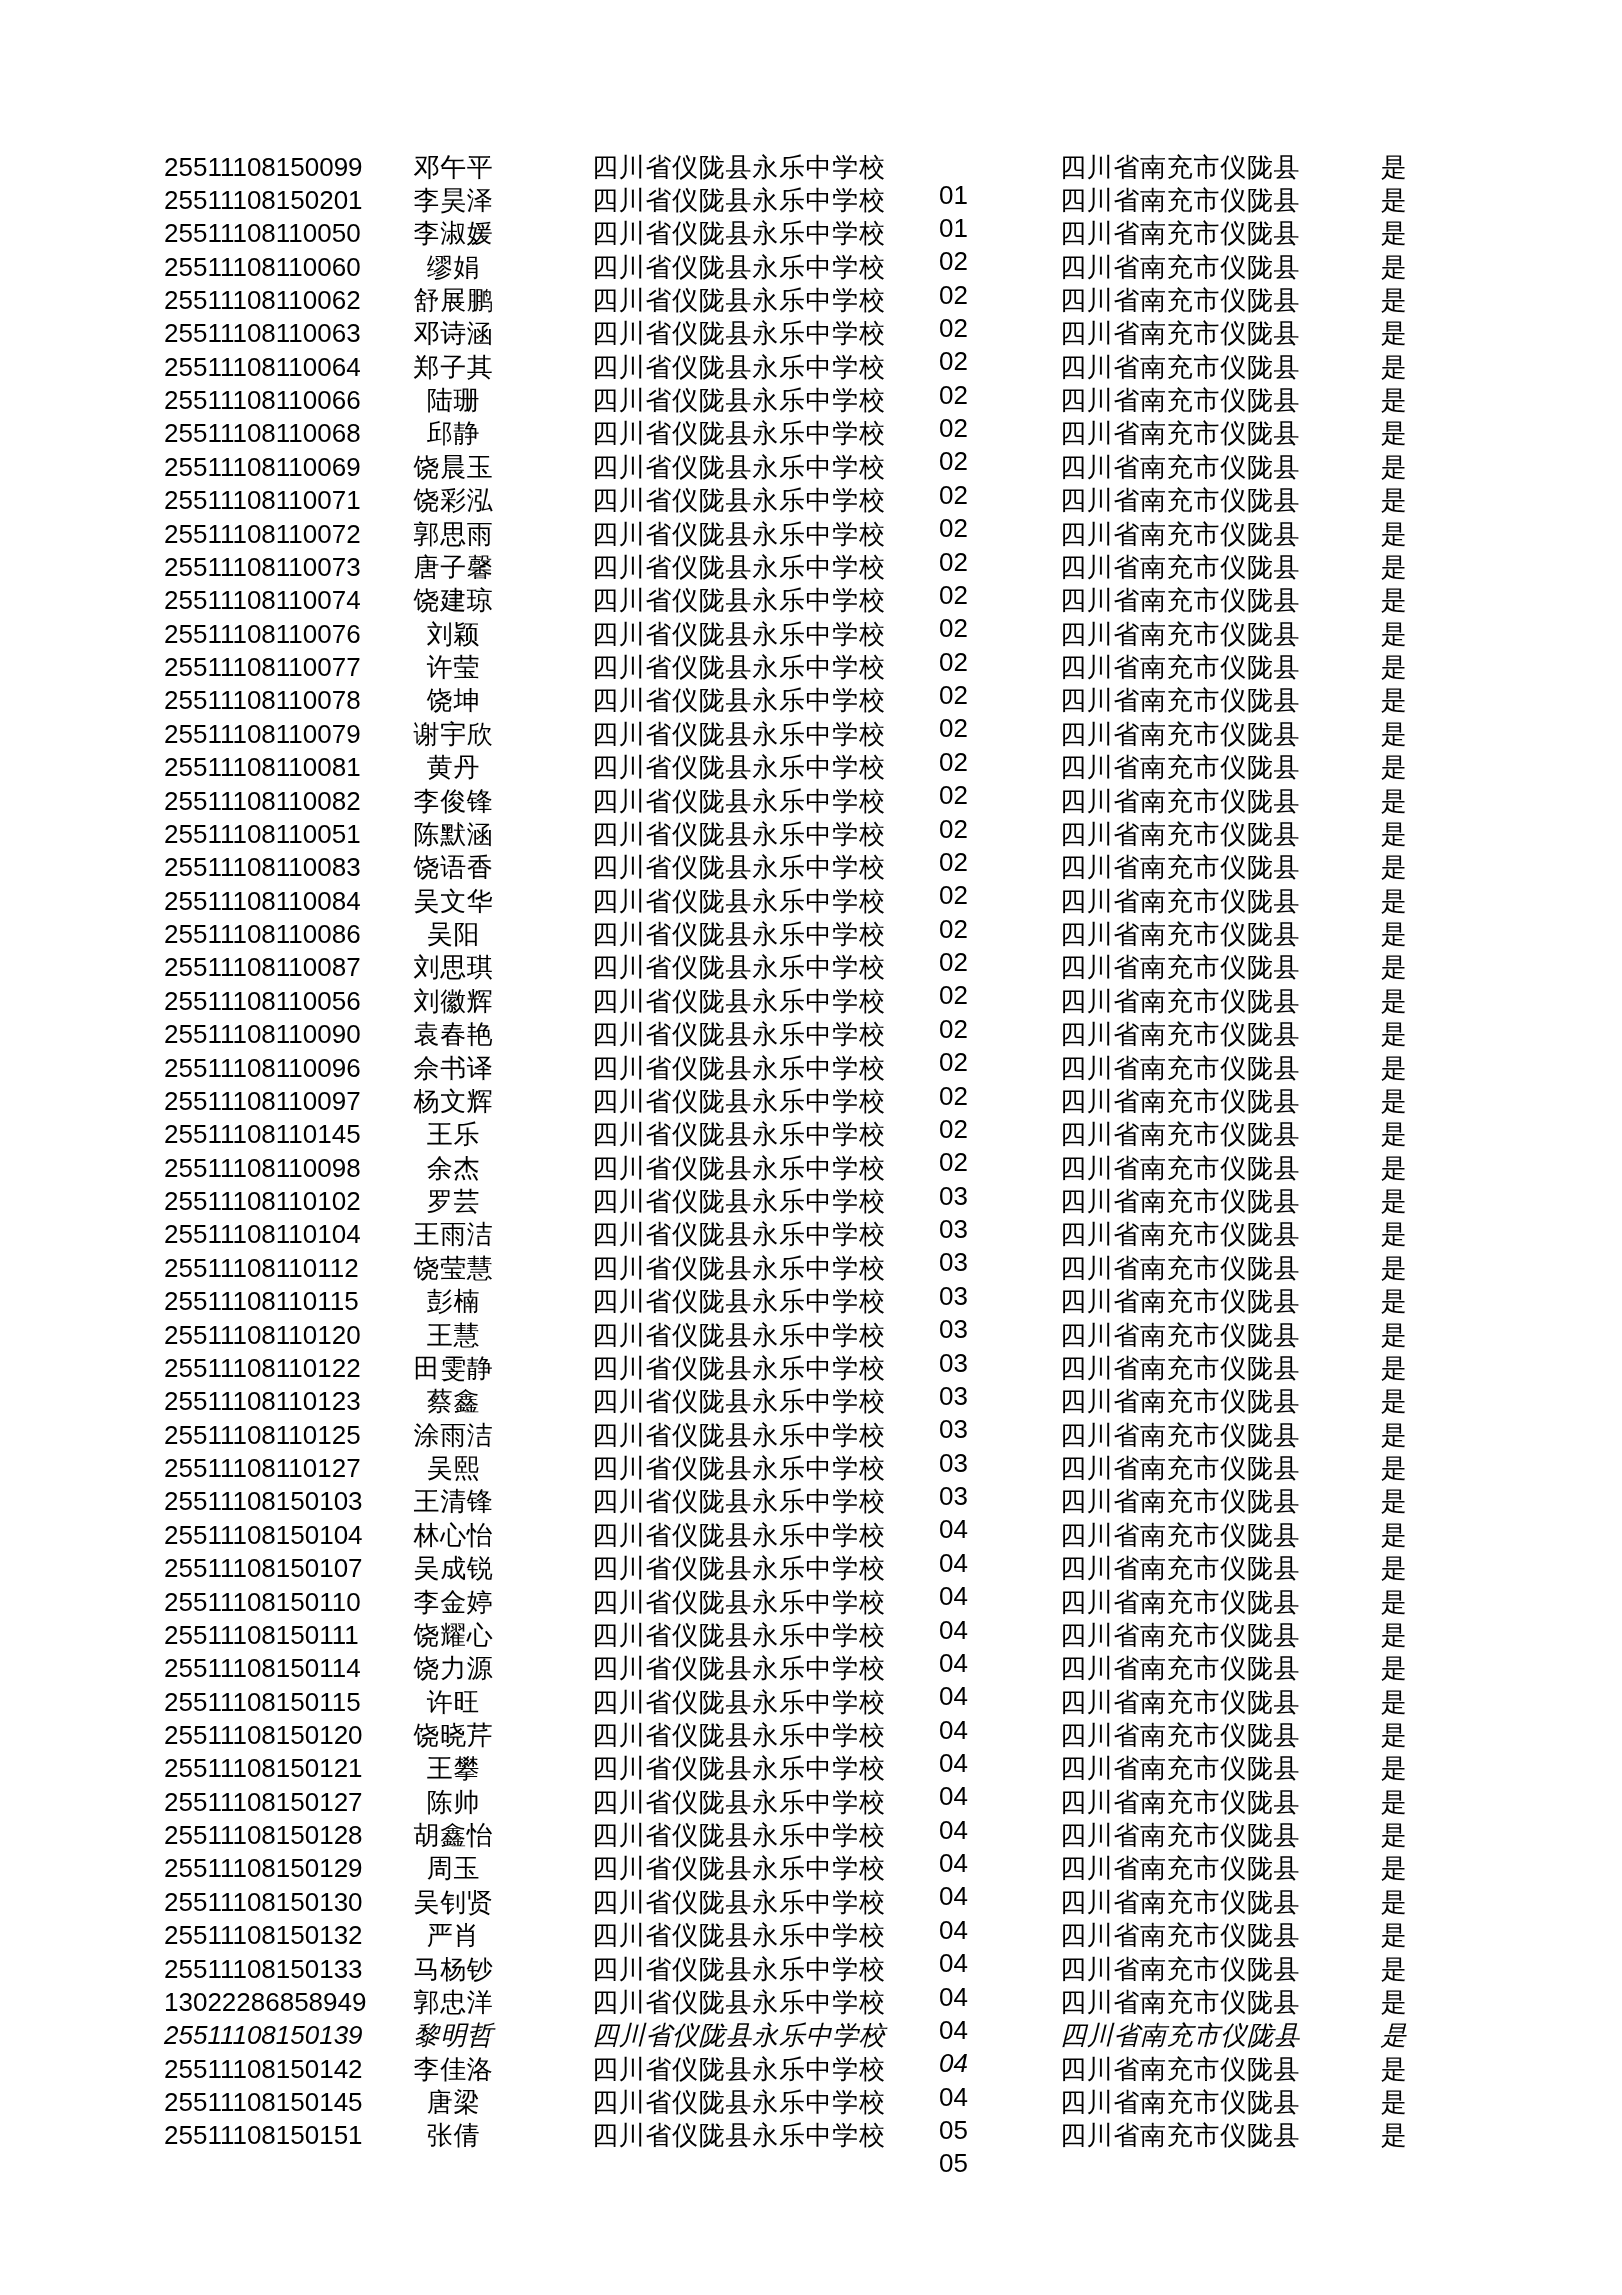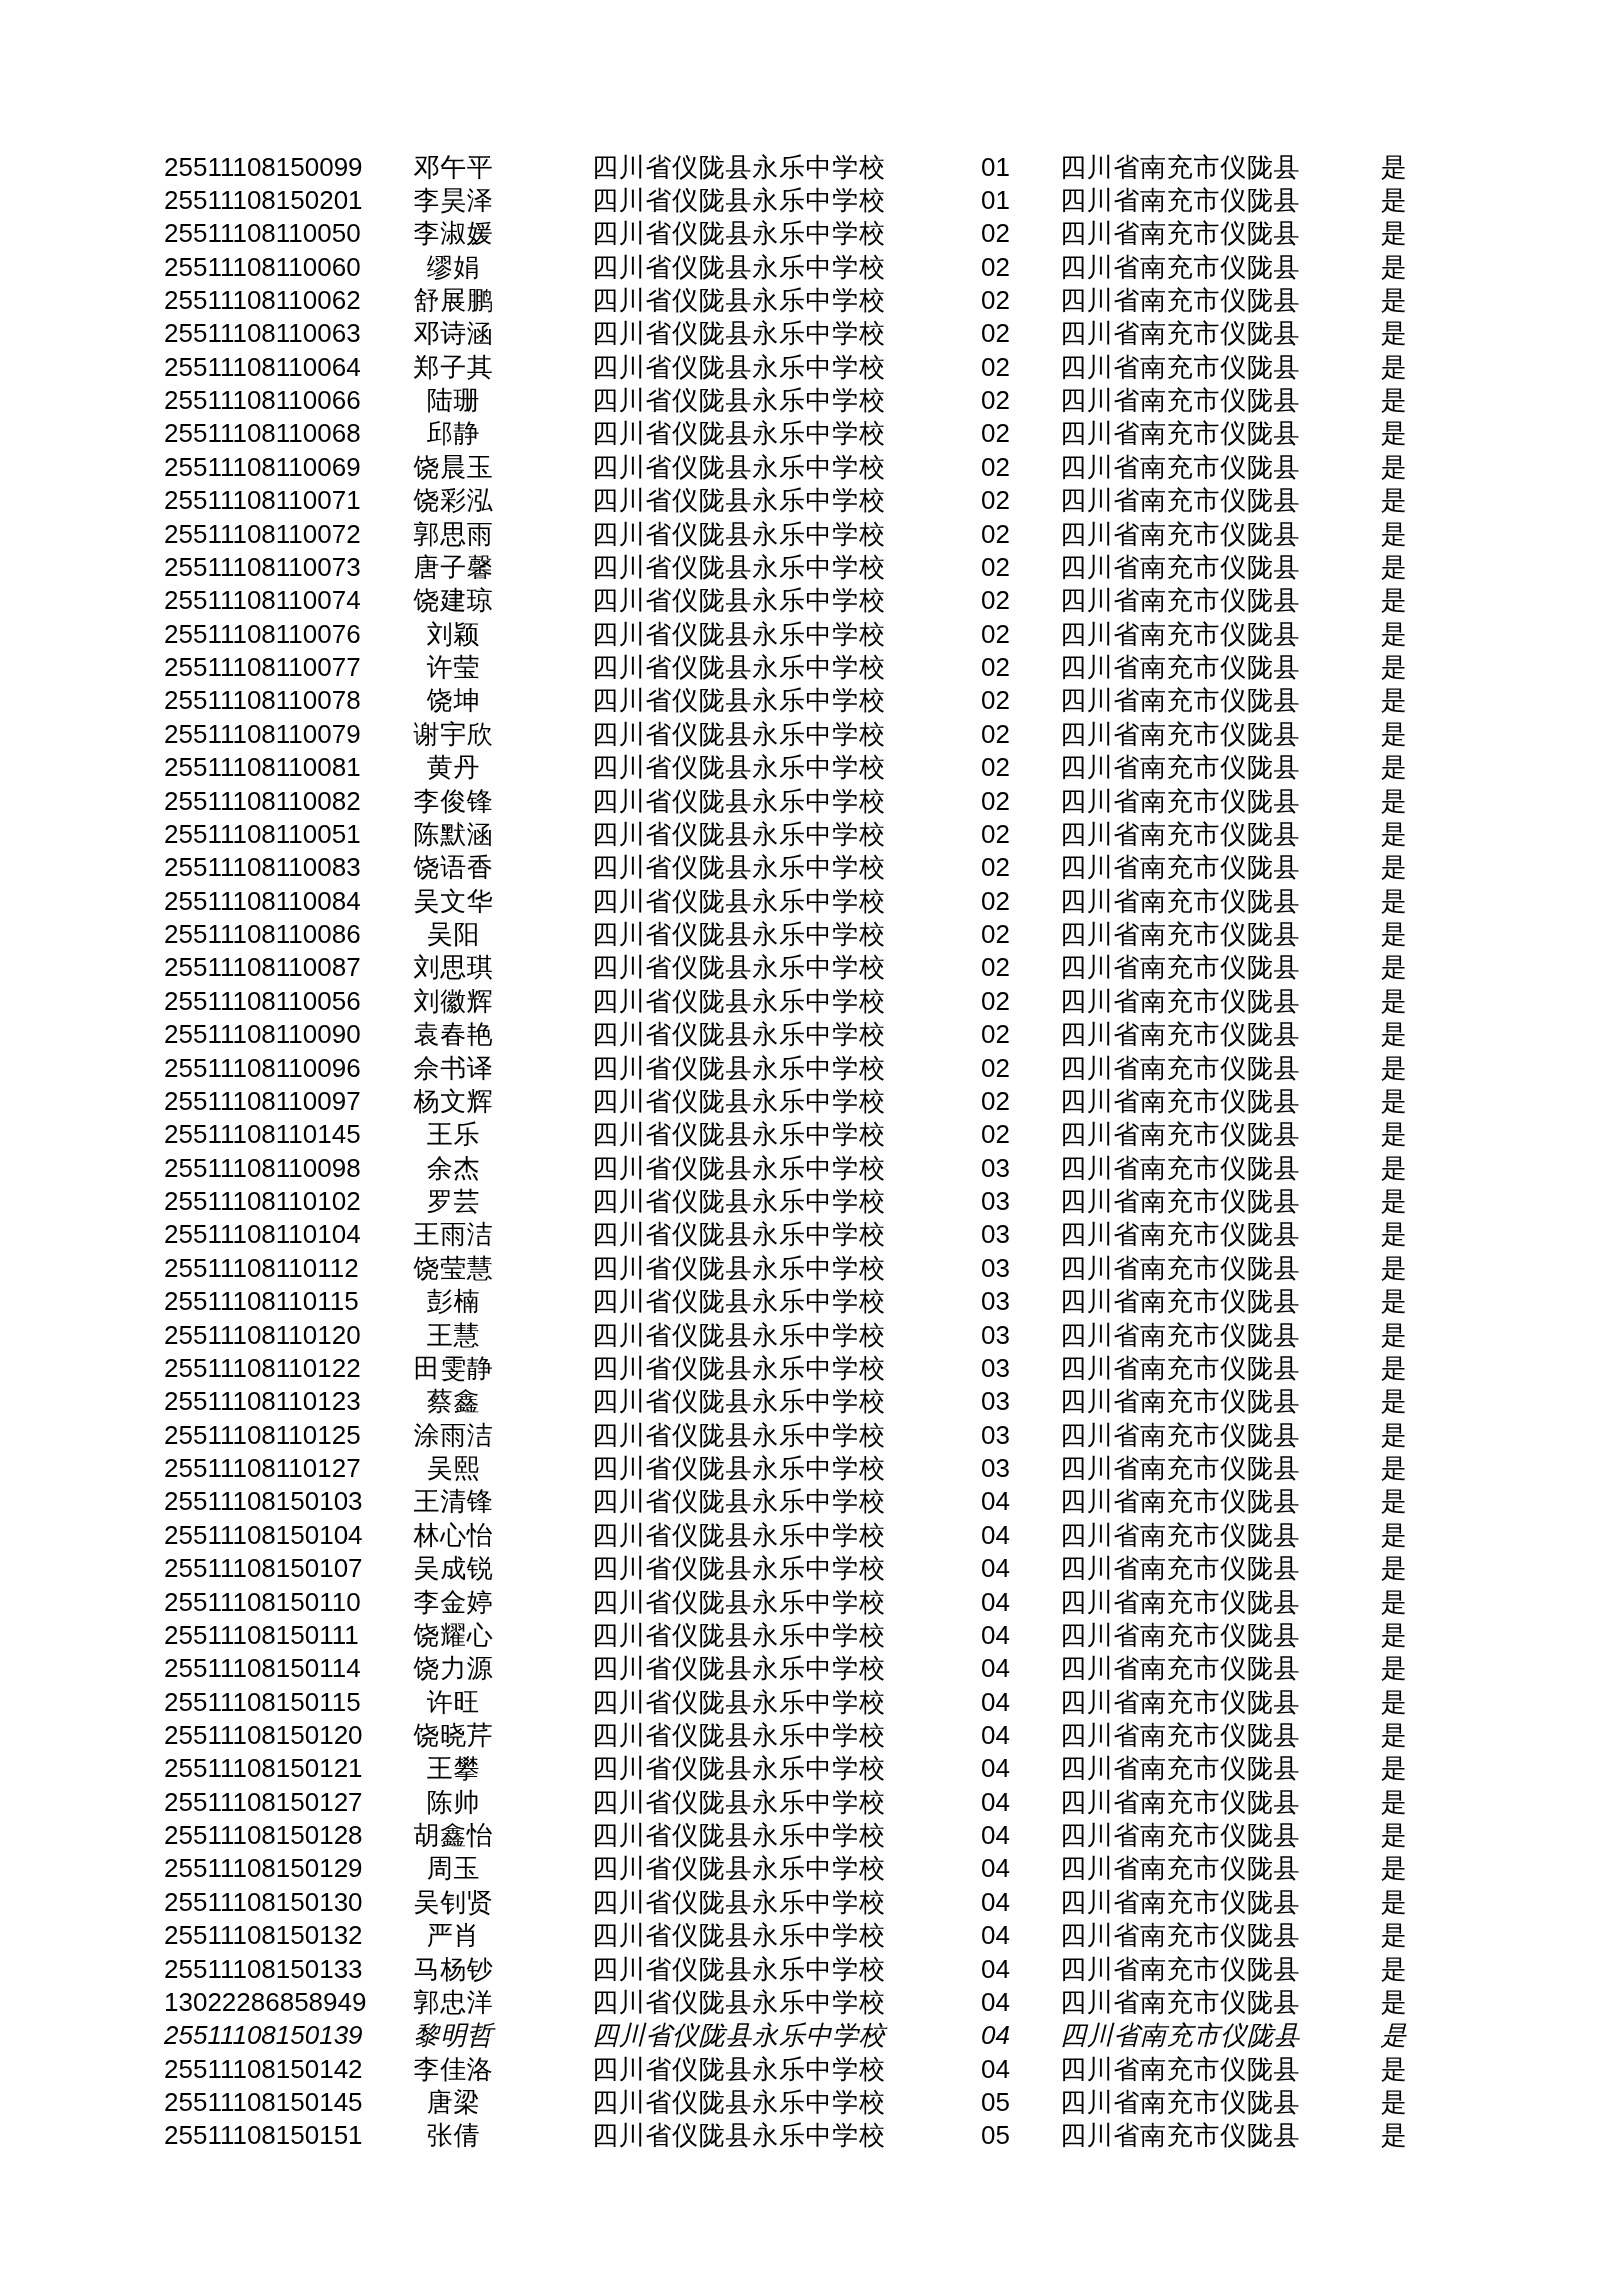--- a/index.html
+++ b/index.html
@@ -48,21 +48,21 @@
     font-family: "Liberation Sans", sans-serif;
     letter-spacing: 0px;
   }
   .cjk {
     font-family: "Liberation Serif", serif;
     letter-spacing: 0.7px;
   }
   .c-id     { left: 164px; }
   .c-name   { left: 370px; width: 167px; text-align: center; }
   .c-school { left: 592px; }
-  .c-class  { left: 981px; }
+  .c-class  { left: 939px; margin-top: 28px; }
   .c-area   { left: 1060px; }
   .c-yes    { left: 1358px; width: 72px; text-align: center; }
 </style>
 </head>
 <body>
 
 <div class="page">
   <div class="rows" id="rows">
   <div class="row" style="top: 151px;">
     <span class="cell num c-id">25511108150099</span>

